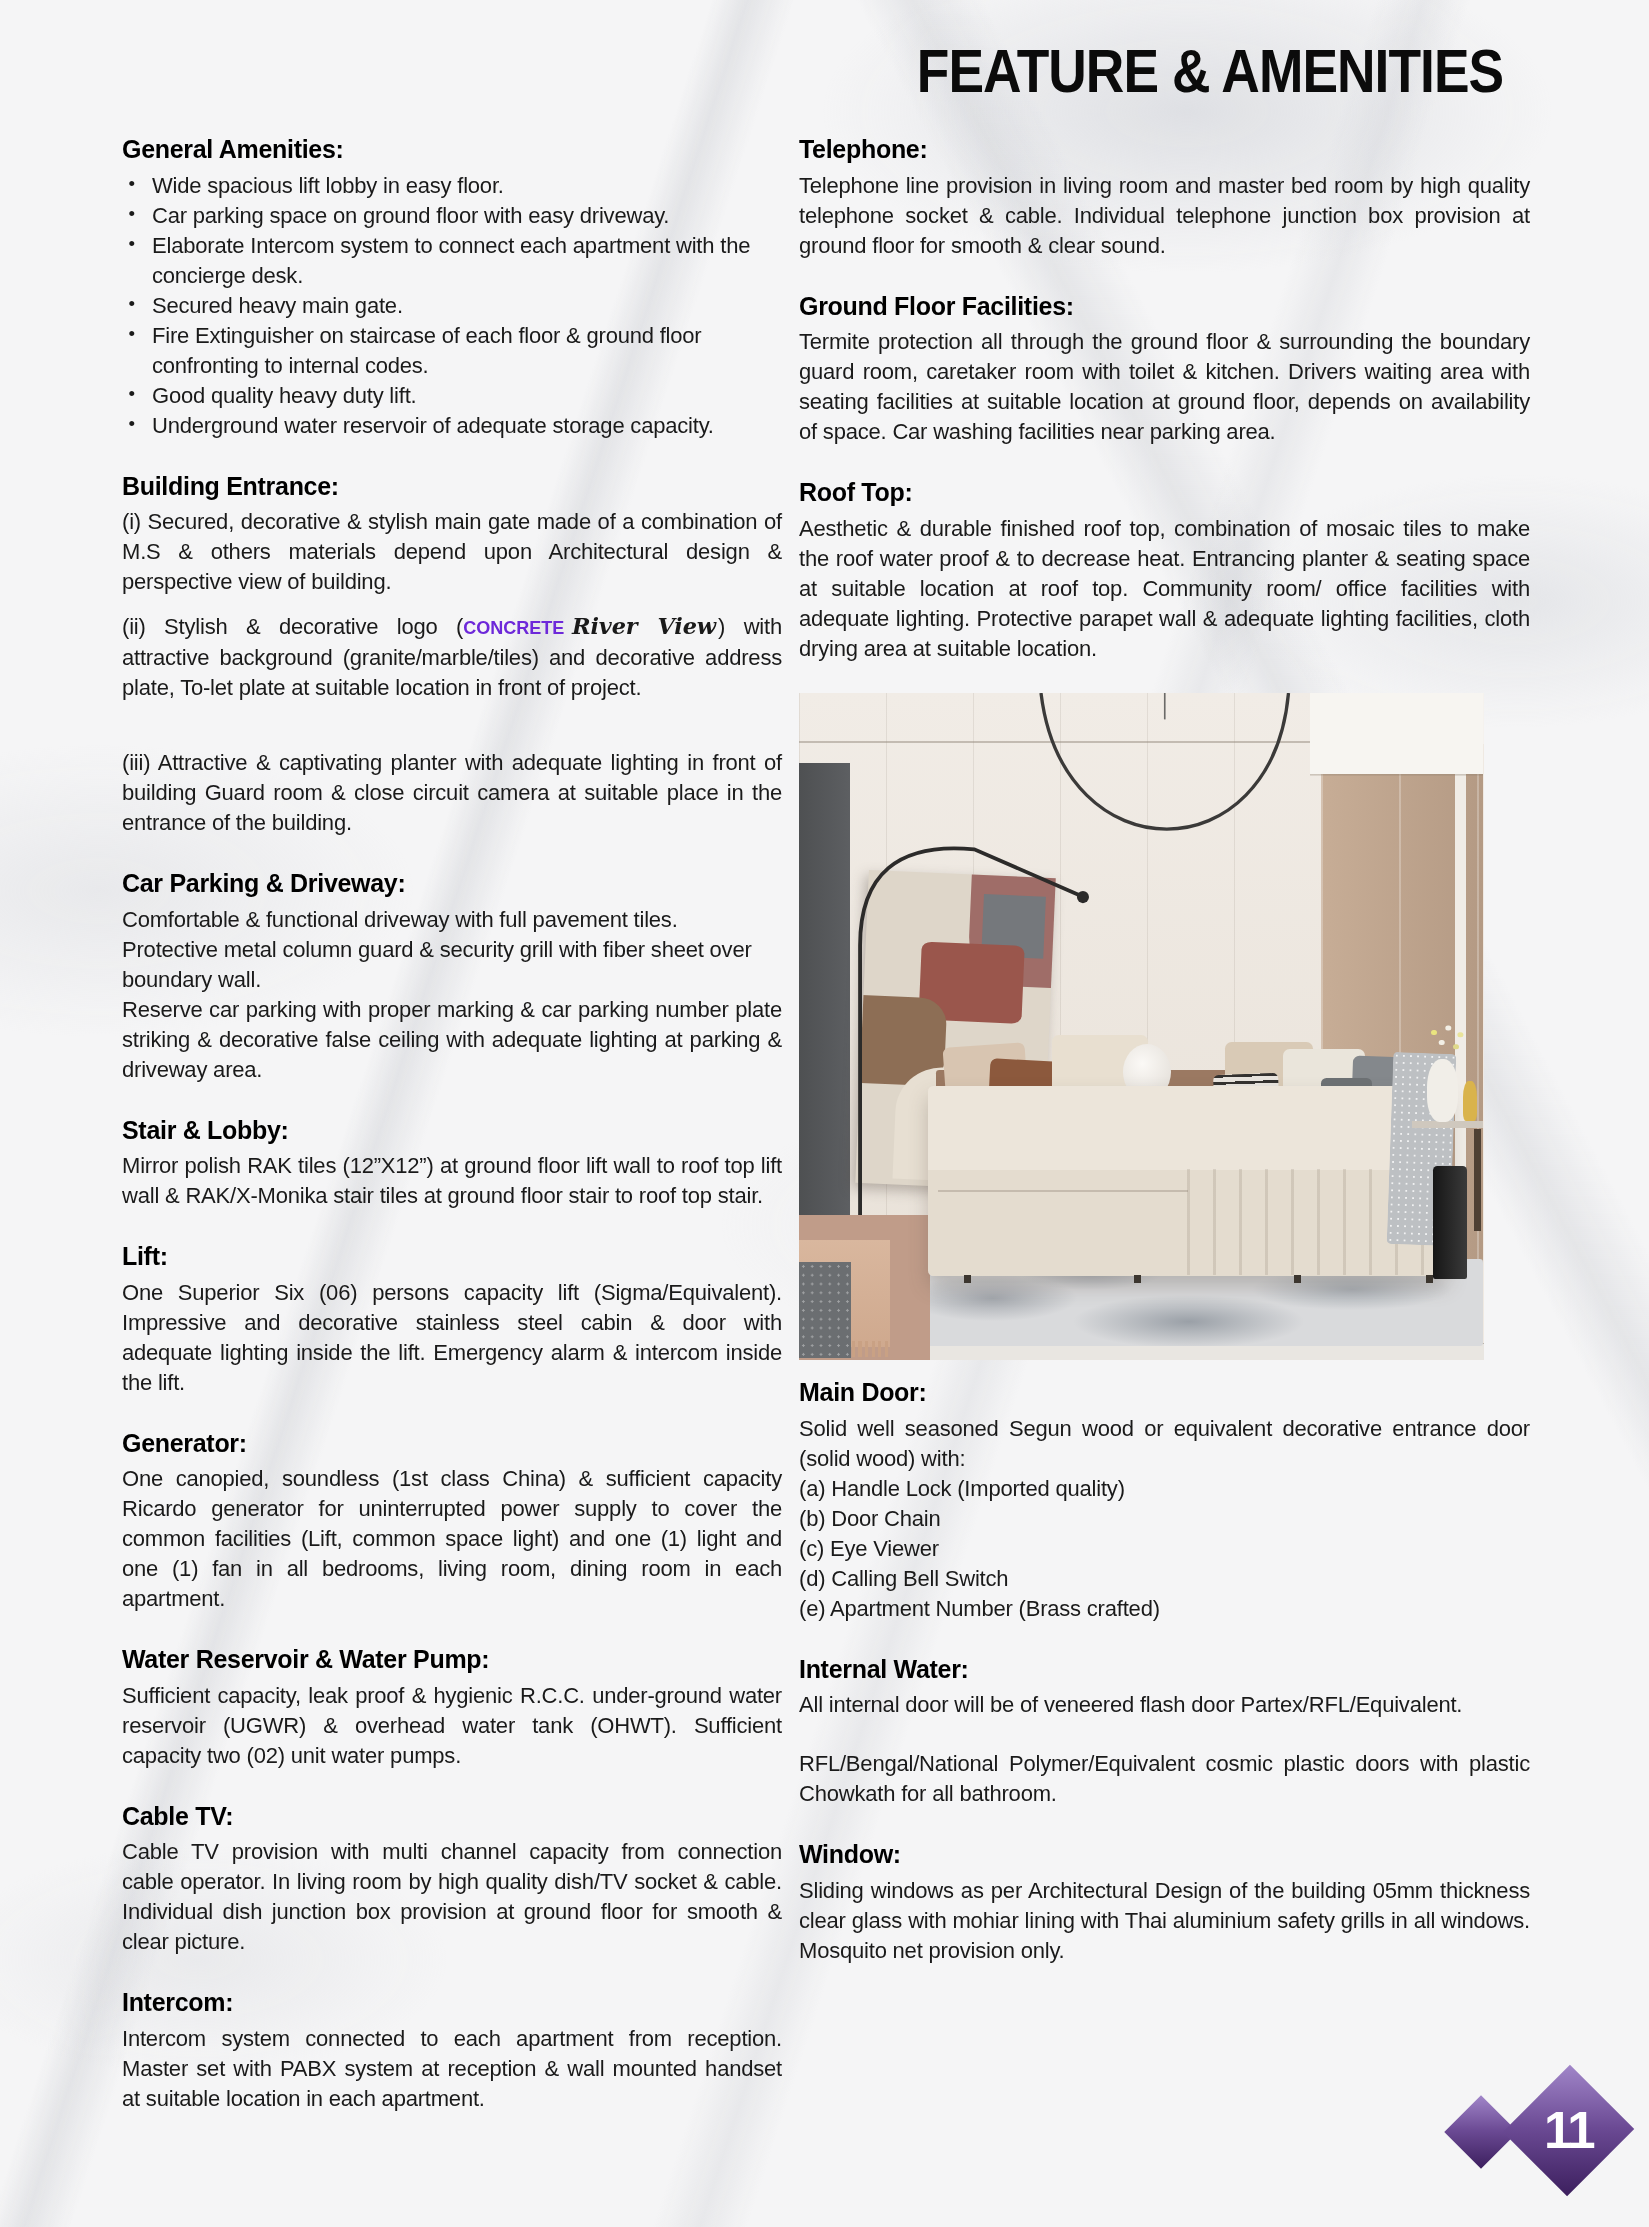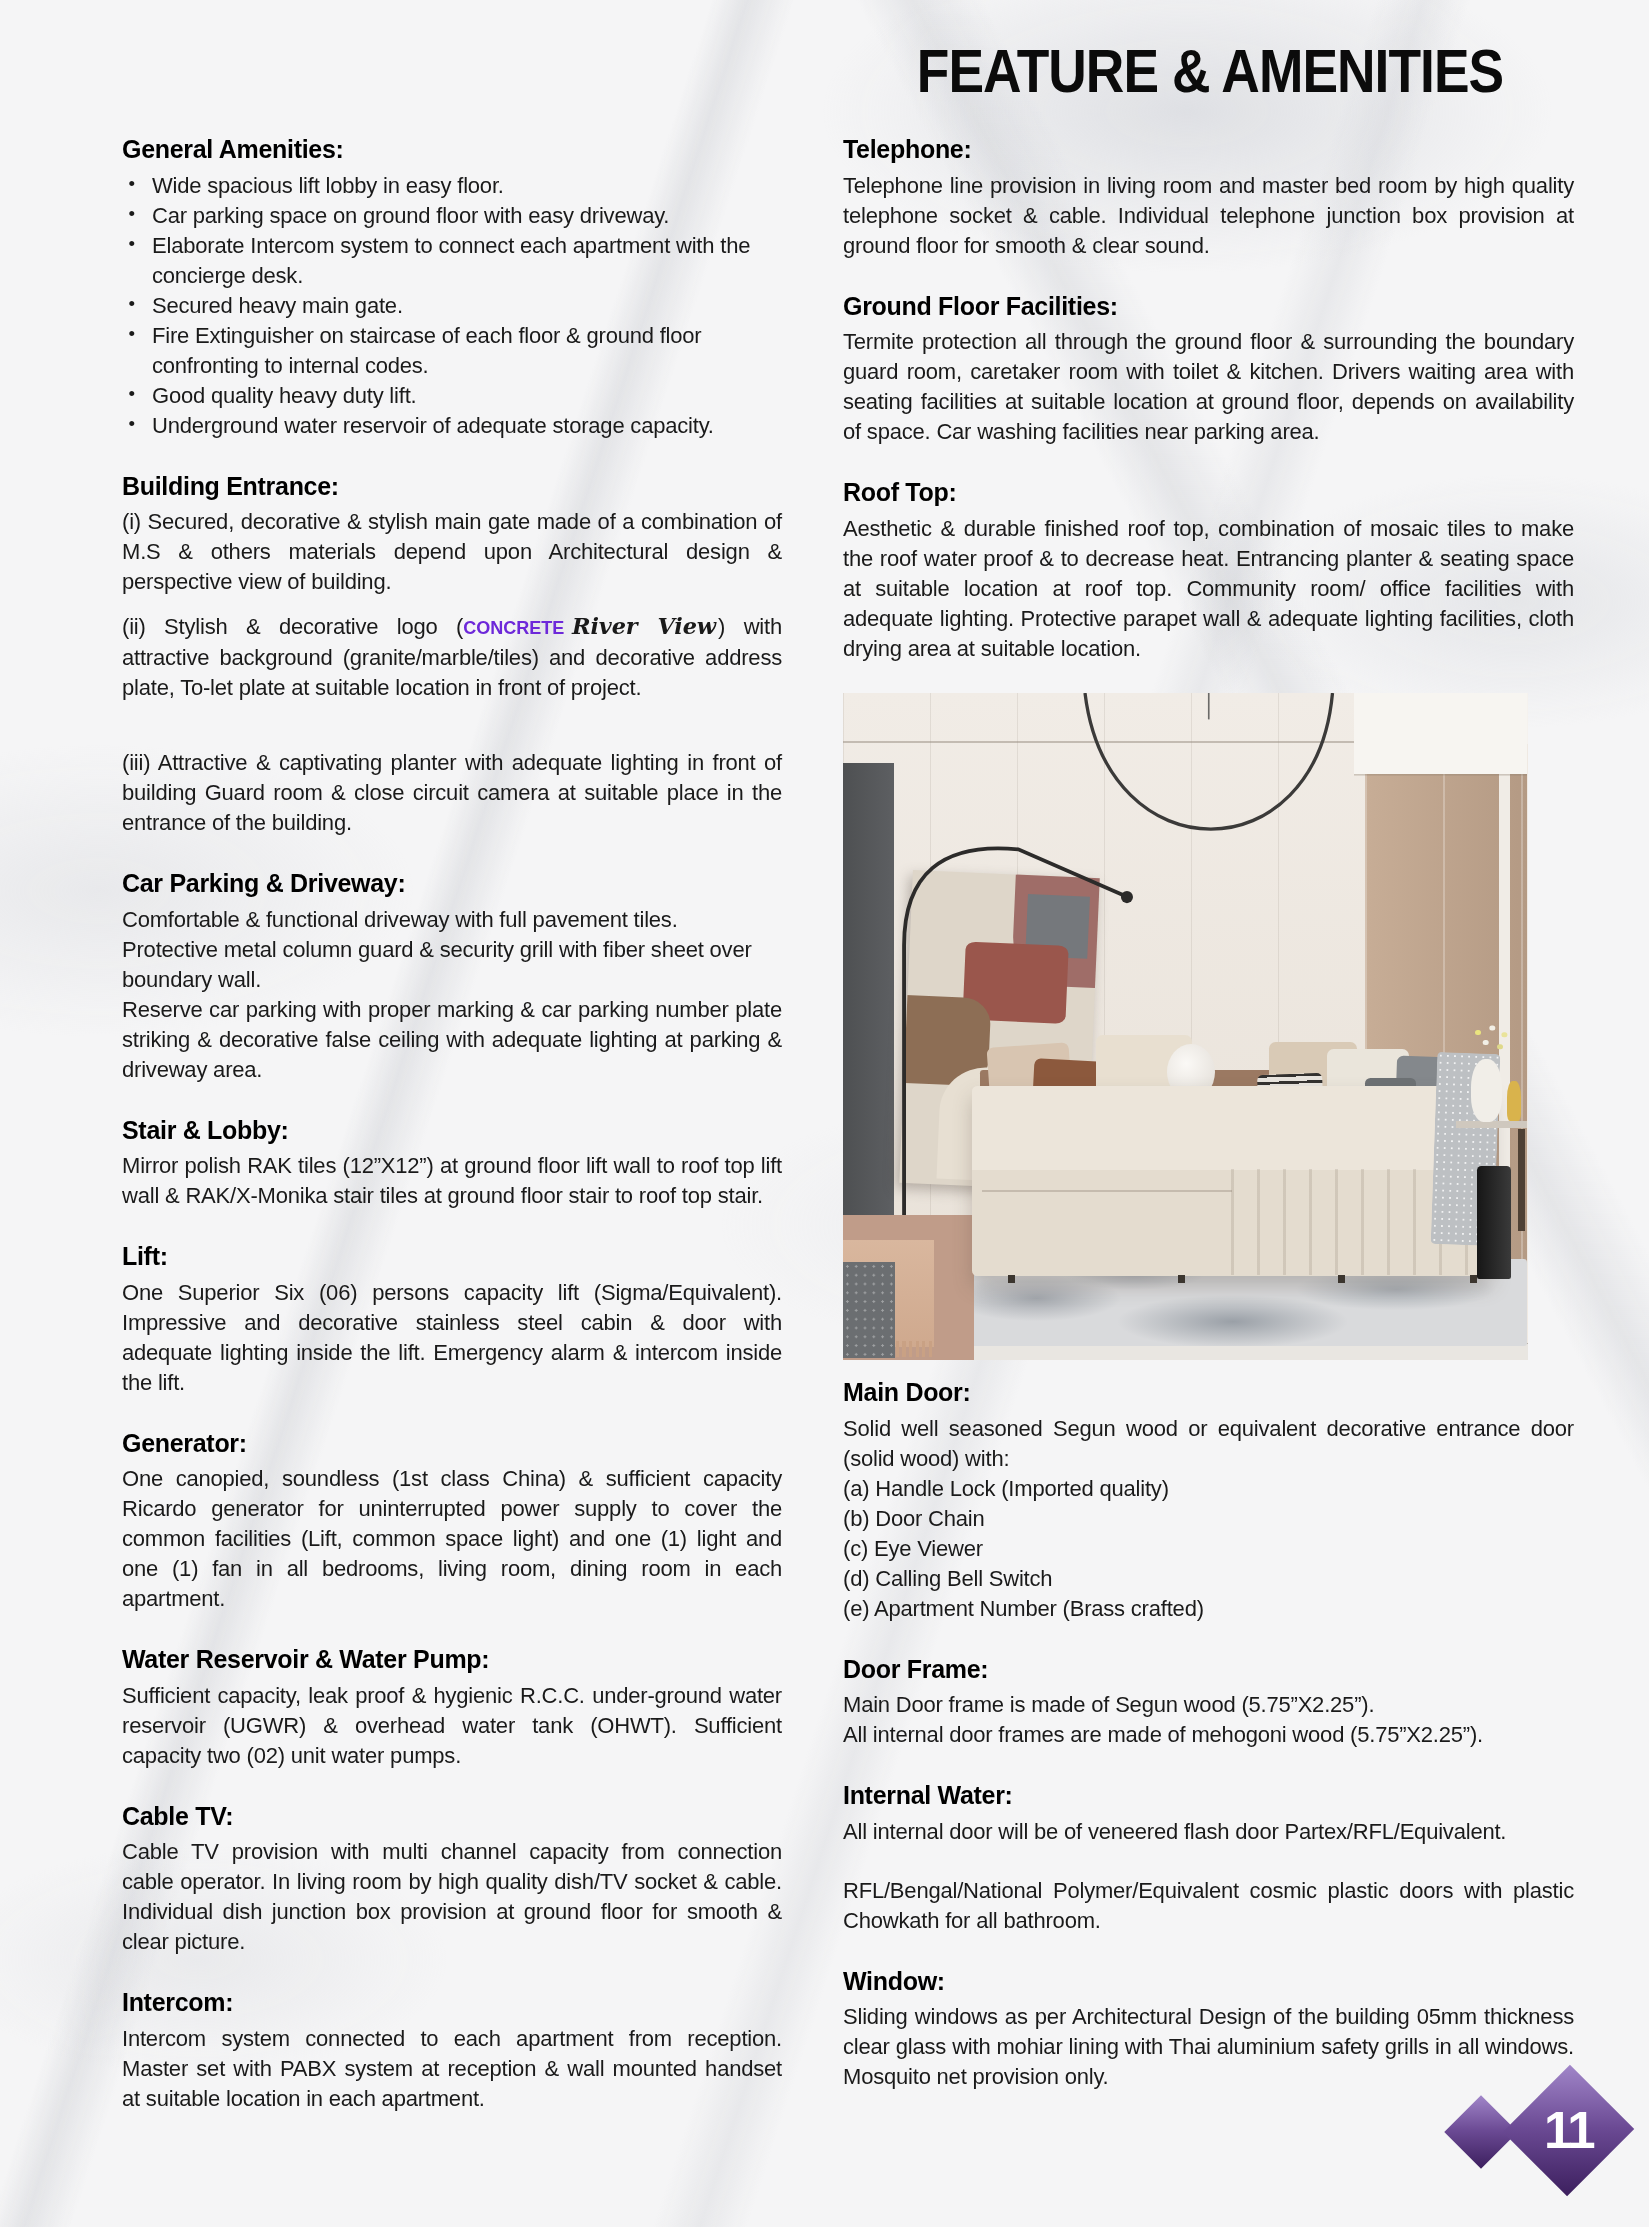--- a/index.html
+++ b/index.html
@@ -16,21 +16,21 @@
       linear-gradient(108deg, rgba(0,0,0,0) 30%, rgba(186,189,196,.30) 31.5%, rgba(0,0,0,0) 33.5%, rgba(0,0,0,0) 58%, rgba(186,189,196,.22) 60%, rgba(0,0,0,0) 62%),
       linear-gradient(62deg, rgba(0,0,0,0) 72%, rgba(186,189,196,.28) 74%, rgba(0,0,0,0) 76.5%);
   }
   .page-title{
     position:absolute;left:825px;top:35px;width:770px;text-align:center;
     font-size:62px;font-weight:bold;letter-spacing:-1.1px;color:#0b0b0b;
     transform:scaleX(.86);transform-origin:50% 0;white-space:nowrap;
   }
   .col{position:absolute;top:133px;}
   .col-left{left:122px;width:660px;}
-  .col-right{left:843px;width:731px;}
+  .col-right{left:799px;width:731px;}
   section{margin:0 0 29px 0;}
   h2{margin:0 0 5.5px 0;font-size:25px;line-height:32px;font-weight:bold;color:#000000;letter-spacing:-0.3px;}
   p{margin:0;font-size:22px;line-height:30px;color:#1a1a1a;letter-spacing:-0.2px;}
   p.j{text-align:justify;}
   .gap-s{margin-top:14.3px;}
   .gap-l{margin-top:45px;}
   ul.bullets{list-style:none;margin:0;padding:0;}
   ul.bullets li{position:relative;padding-left:30px;font-size:22px;line-height:30px;color:#1a1a1a;letter-spacing:-0.2px;}
   ul.bullets .dot{position:absolute;left:6.6px;top:-1.1px;font-size:18.7px;color:#1a1a1a;}
   .concrete{color:#6d28d9;font-weight:bold;font-size:.82em;letter-spacing:0;}
@@ -242,25 +242,20 @@
     <p class="j">Solid well seasoned Segun wood or equivalent decorative entrance door (solid wood) with:</p>
     <div class="items">
       <p>(a) Handle Lock (Imported quality)</p>
       <p>(b) Door Chain</p>
       <p>(c) Eye Viewer</p>
       <p>(d) Calling Bell Switch</p>
       <p>(e) Apartment Number (Brass crafted)</p>
     </div>
   </section>
 
-  <section>
-    <h2>Door Frame:</h2>
-    <p>Main Door frame is made of Segun wood (5.75”X2.25”).</p>
-    <p>All internal door frames are made of mehogoni wood (5.75”X2.25”).</p>
-  </section>
 
   <section>
     <h2>Internal Water:</h2>
     <p>All internal door will be of veneered flash door Partex/RFL/Equivalent.</p>
   </section>
 
   <section>
     <p class="j">RFL/Bengal/National Polymer/Equivalent cosmic plastic doors with plastic Chowkath for all bathroom.</p>
   </section>
 

